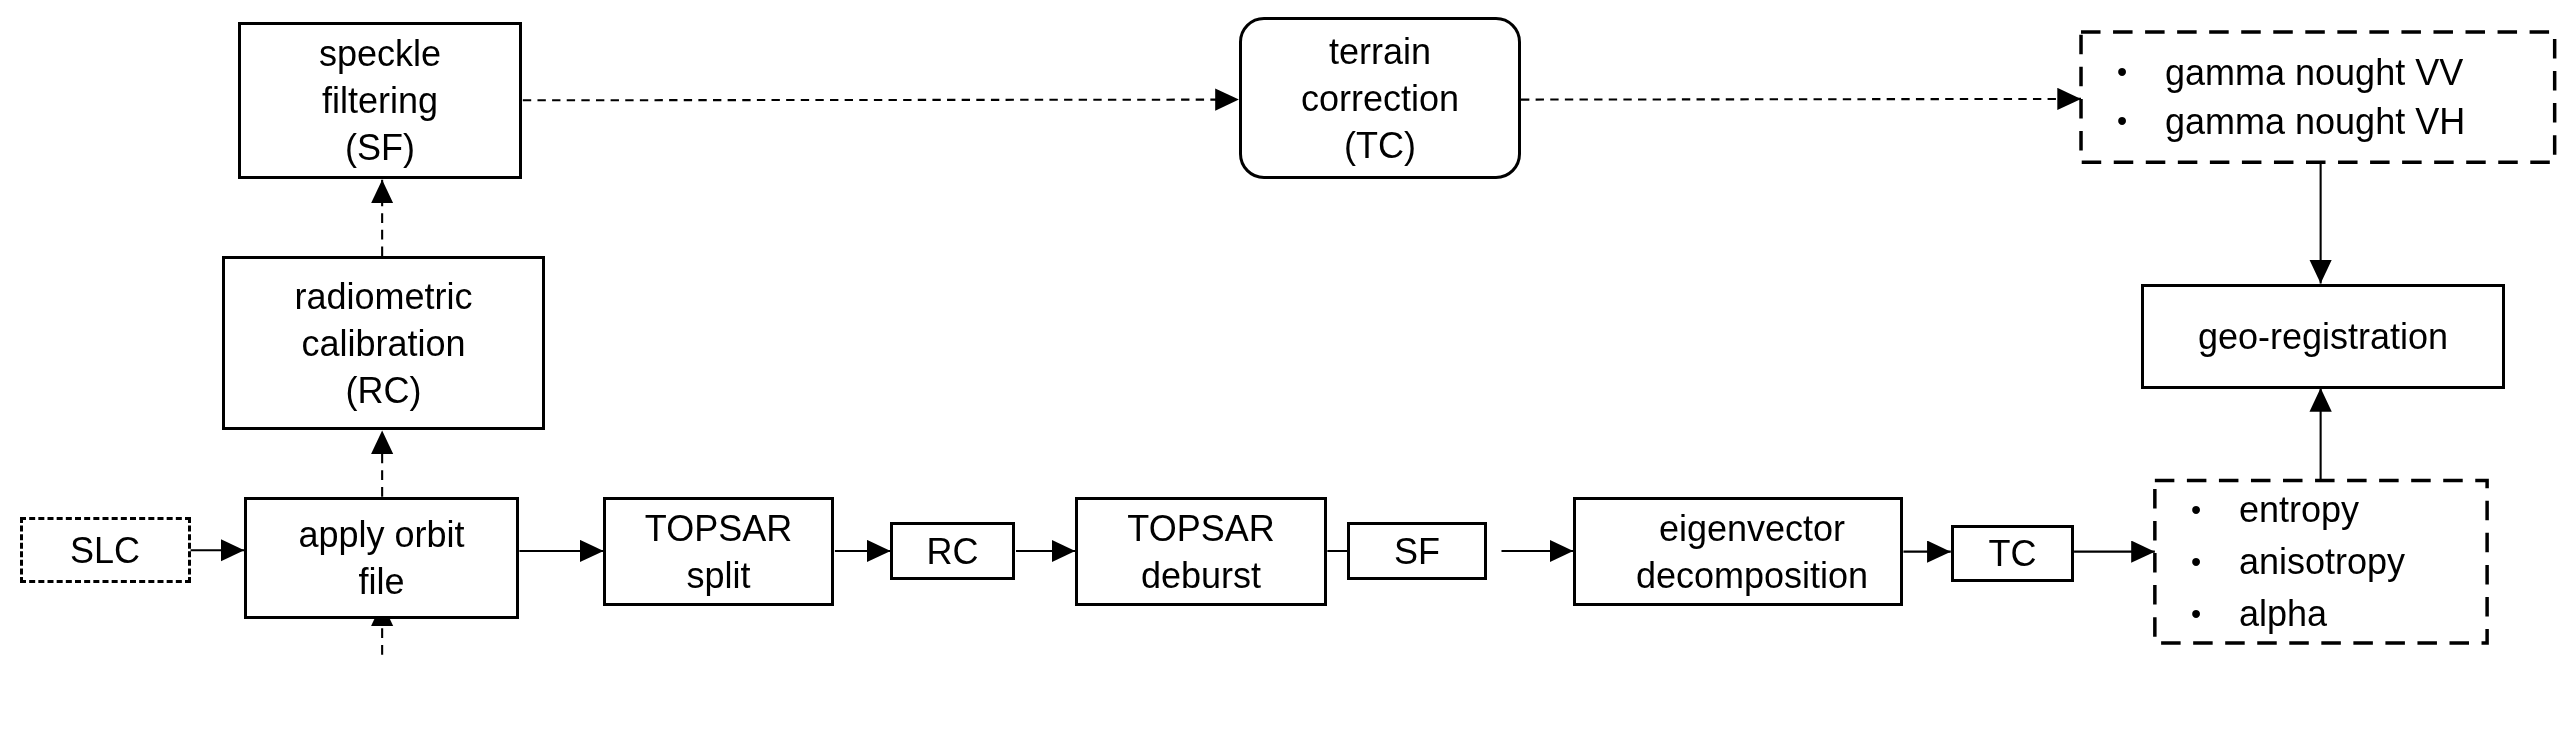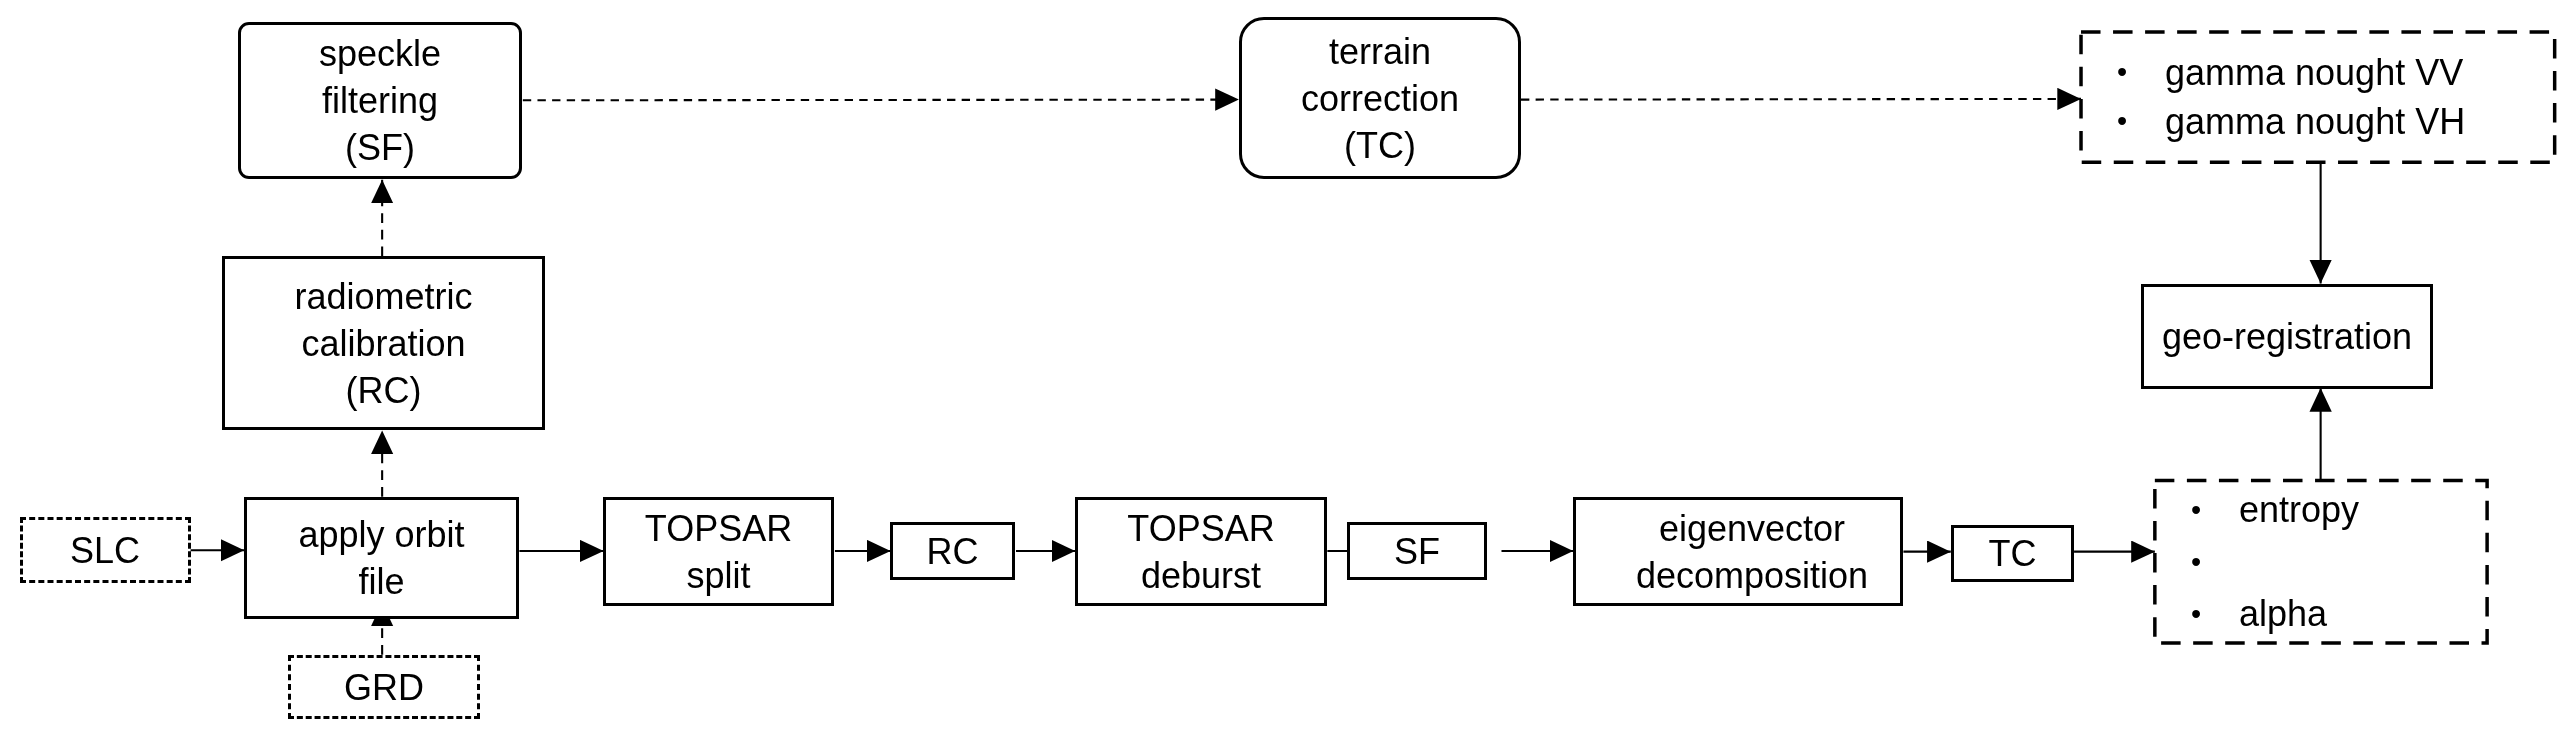--- a/index.html
+++ b/index.html
@@ -23,24 +23,24 @@
   }
   .solid{border:3.5px solid #000000;}
   .dashedbox{border:3.5px dashed #000000;background:transparent;align-items:center;}
   .bullets{flex-direction:column;align-items:stretch;justify-content:center;text-align:left;}
   .bullet-row{display:flex;align-items:center;line-height:49px;}
   .bullet-glyph{
     flex:0 0 auto;width:24px;margin-left:29px;margin-right:31px;
     font-size:29px;text-align:center;
   }
   
-  #sf-box      {left:238px; top:22px;  width:284px; height:157px;border-radius:11px;}
+  #sf-box      {left:238px; top:22px;  width:284px; height:157px;}
   #tc-box      {left:1239px;top:17.4px;  width:282px; height:162px;border-radius:25px;}
   #gamma-box   {left:2081px;top:32px;  width:474px; height:130px;}
-  #georeg-box  {left:2141px;top:284px; width:292px; height:105px;}
+  #georeg-box  {left:2141px;top:284px; width:364px; height:105px;}
   #rccal-box   {left:222px; top:256px; width:323px; height:174px;}
   #slc-box     {left:19.5px;  top:517px; width:171px; height:66px;}
   #apply-box   {left:244px; top:497px; width:275px; height:122px;}
   #split-box   {left:603px; top:497px; width:231px; height:109px;}
   #rcs-box     {left:890px;top:522px; width:125px; height:58px;}
   #deburst-box {left:1075px;top:497px; width:252px; height:109px;}
   #sfs-box     {left:1347px;top:522px; width:140px; height:58px;}
   #eigen-box   {left:1573px;top:497px; width:330px; height:109px;padding-left:28px;}
   #tcs-box     {left:1951px;top:525px; width:123px; height:57px;}
   #entropy-box {left:2155px;top:481px; width:332px; height:162px;}
@@ -147,30 +147,28 @@
     <span>TC</span>
   </div>
 
   <div class="node bullets" id="entropy-box" style="border:none">
     <div class="bullet-row" style="line-height:52px">
       <span class="bullet-glyph">•</span>
       <span>entropy</span>
     </div>
     <div class="bullet-row" style="line-height:52px">
       <span class="bullet-glyph">•</span>
+      <span>anisotropy</span>
     </div>
     <div class="bullet-row" style="line-height:52px">
       <span class="bullet-glyph">•</span>
       <span>alpha</span>
     </div>
   </div>
 
-  <div class="node dashedbox" id="grd-box">
-    <span>GRD</span>
-  </div>
 
   <svg style="position:absolute;left:0;top:0;width:2576px;height:746px;pointer-events:none" viewBox="0 0 3697 1071" xmlns="http://www.w3.org/2000/svg">
     <rect x="2987" y="46" width="680" height="187" fill="none" stroke="#000" stroke-width="5" stroke-dasharray="28 18"></rect>
     <rect x="3093" y="690" width="477" height="233" fill="none" stroke="#000" stroke-width="5" stroke-dasharray="28 18"></rect>
   </svg>
 
 </div>
 
 
 </body></html>

